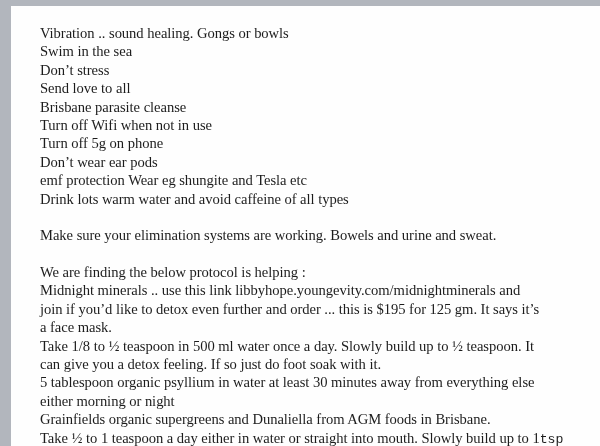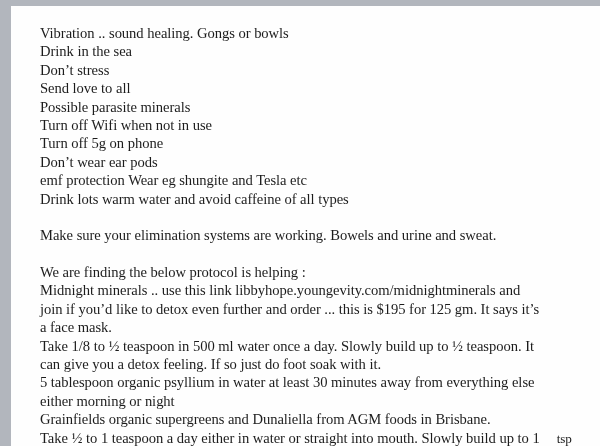--- a/index.html
+++ b/index.html
@@ -36,35 +36,35 @@
   .line {
     white-space: pre;
     height: 18.4px;
     overflow: visible;
   }
   .seg-link {
     cursor: pointer;
     color: inherit;
   }
   .seg-sans {
-    font-family: Liberation Serif, serif;
+    font-family: Liberation Mono, monospace;
     font-size: 13.2px;
-    margin-left: 17px;
+    margin-left: 0;
   }
 </style>
 </head>
 <body style="background: rgb(178, 182, 189);">
 
 <div class="paper" style="background: rgb(254, 254, 254);">
   <div class="text-block" style="color: rgb(28, 28, 28);">
       <div class="line"><span>Vibration .. sound healing. Gongs or bowls</span></div>
-      <div class="line"><span>Drink in the sea</span></div>
+      <div class="line"><span>Swim in the sea</span></div>
       <div class="line"><span>Don’t stress</span></div>
       <div class="line"><span>Send love to all</span></div>
-      <div class="line"><span>Possible parasite minerals</span></div>
+      <div class="line"><span>Brisbane parasite cleanse</span></div>
       <div class="line"><span>Turn off Wifi when not in use</span></div>
       <div class="line"><span>Turn off 5g on phone</span></div>
       <div class="line"><span>Don’t wear ear pods</span></div>
       <div class="line"><span>emf protection Wear eg shungite and Tesla etc</span></div>
       <div class="line"><span>Drink lots warm water and avoid caffeine of all types</span></div>
       <div class="line"></div>
       <div class="line"><span>Make sure your elimination systems are working. Bowels and urine and sweat.</span></div>
       <div class="line"></div>
       <div class="line"><span>We are finding the below protocol is helping :</span></div>
       <div class="line"><span>Midnight minerals .. use this link </span><span class="seg-link">libbyhope.youngevity.com</span><span>/midnightminerals and</span></div>

